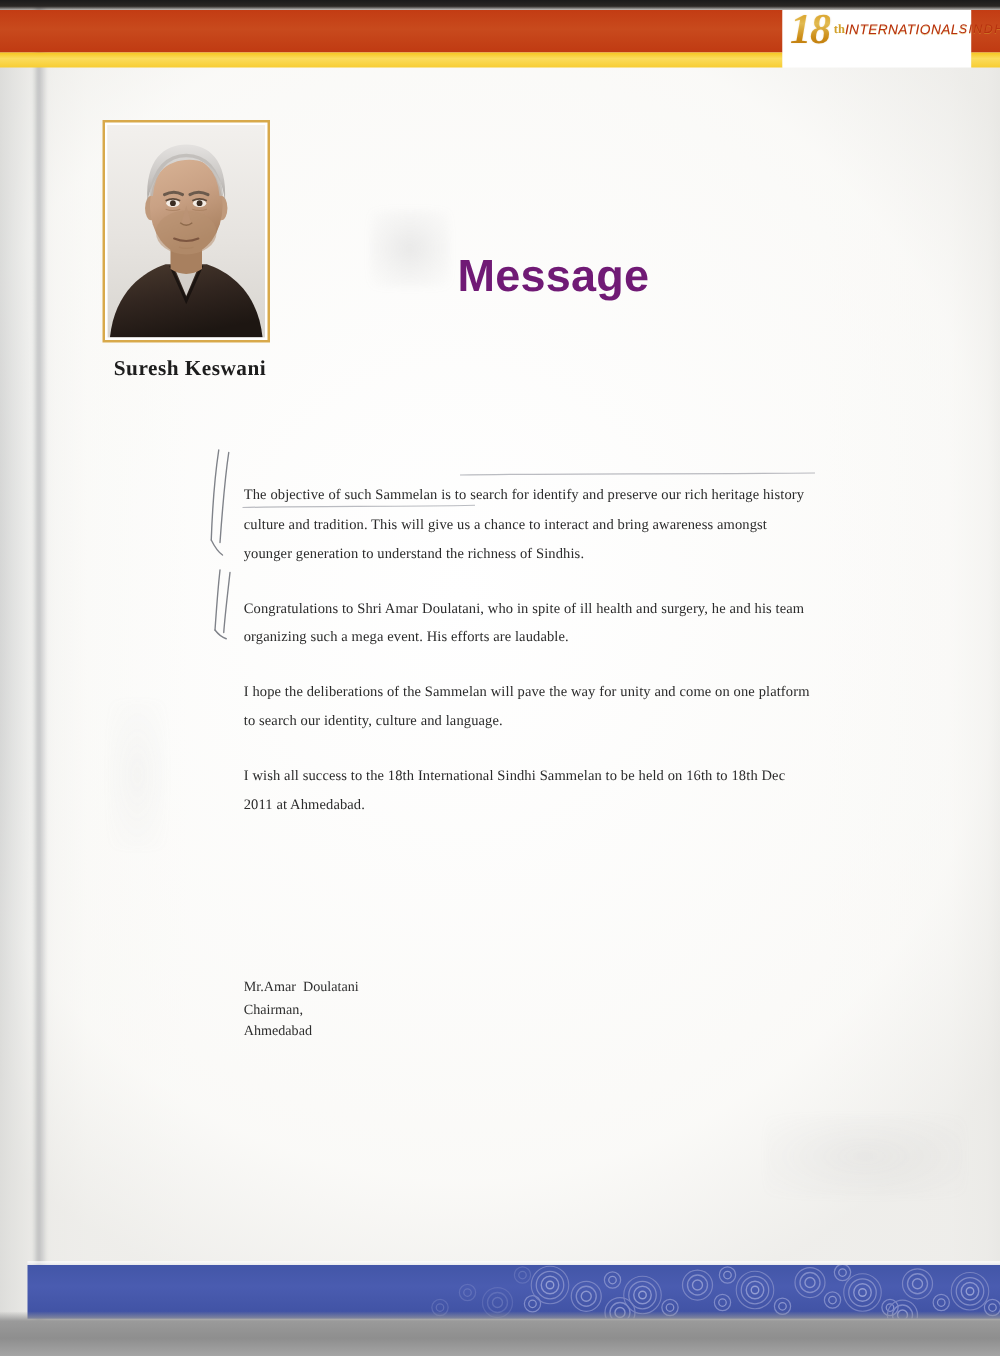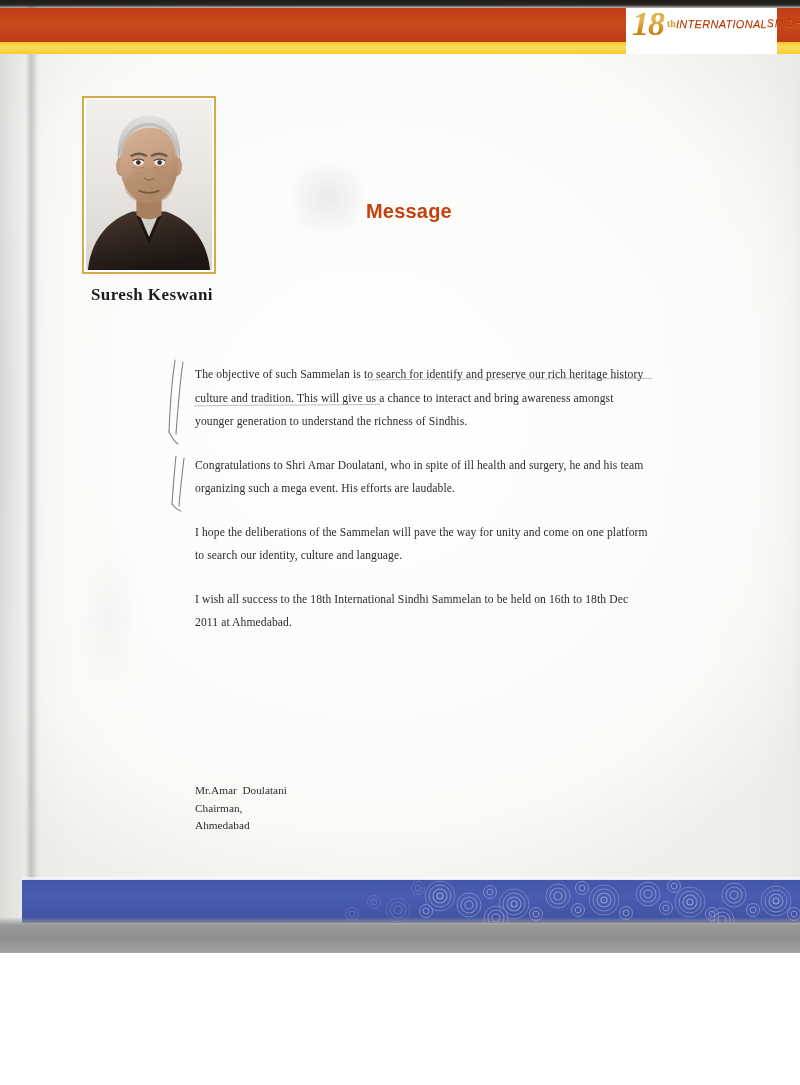--- a/index.html
+++ b/index.html
@@ -9,21 +9,21 @@
     background: #ffffff;
   }
   body {
     font-family: "Liberation Serif", serif;
   }
 
   
   .page {
     position: relative;
     width: 800px;
-    height: 953px;
+    height: 1085px;
     overflow: hidden;
     background: #ffffff;
   }
 
   
   .paper {
     position: absolute;
     left: 0; top: 0;
     width: 800px; height: 1085px;
     background:
@@ -188,31 +188,31 @@
     font-weight: 700;
     color: #1d1d1d;
     letter-spacing: 0.4px;
   }
 
   
   .message-heading {
     position: absolute;
     left: 366px; top: 200px;
     font-family: "Liberation Sans", sans-serif;
-    font-size: 20px;
+    font-size: 36px;
     font-weight: 700;
-    color: #c2410c;
+    color: #701a75;
     letter-spacing: 0.2px;
     text-align: center;
   }
 
   
   .body-text {
     position: absolute;
-    left: 195px; top: 363px;
+    left: 195px; top: 384px;
     width: 458px;
   }
   .para {
     font-family: "Liberation Serif", serif;
     font-size: 11.6px;
     line-height: 23.5px;
     color: #2b2b2b;
     text-align: left;
     margin: 0 0 20px 0;
     letter-spacing: 0.1px;

